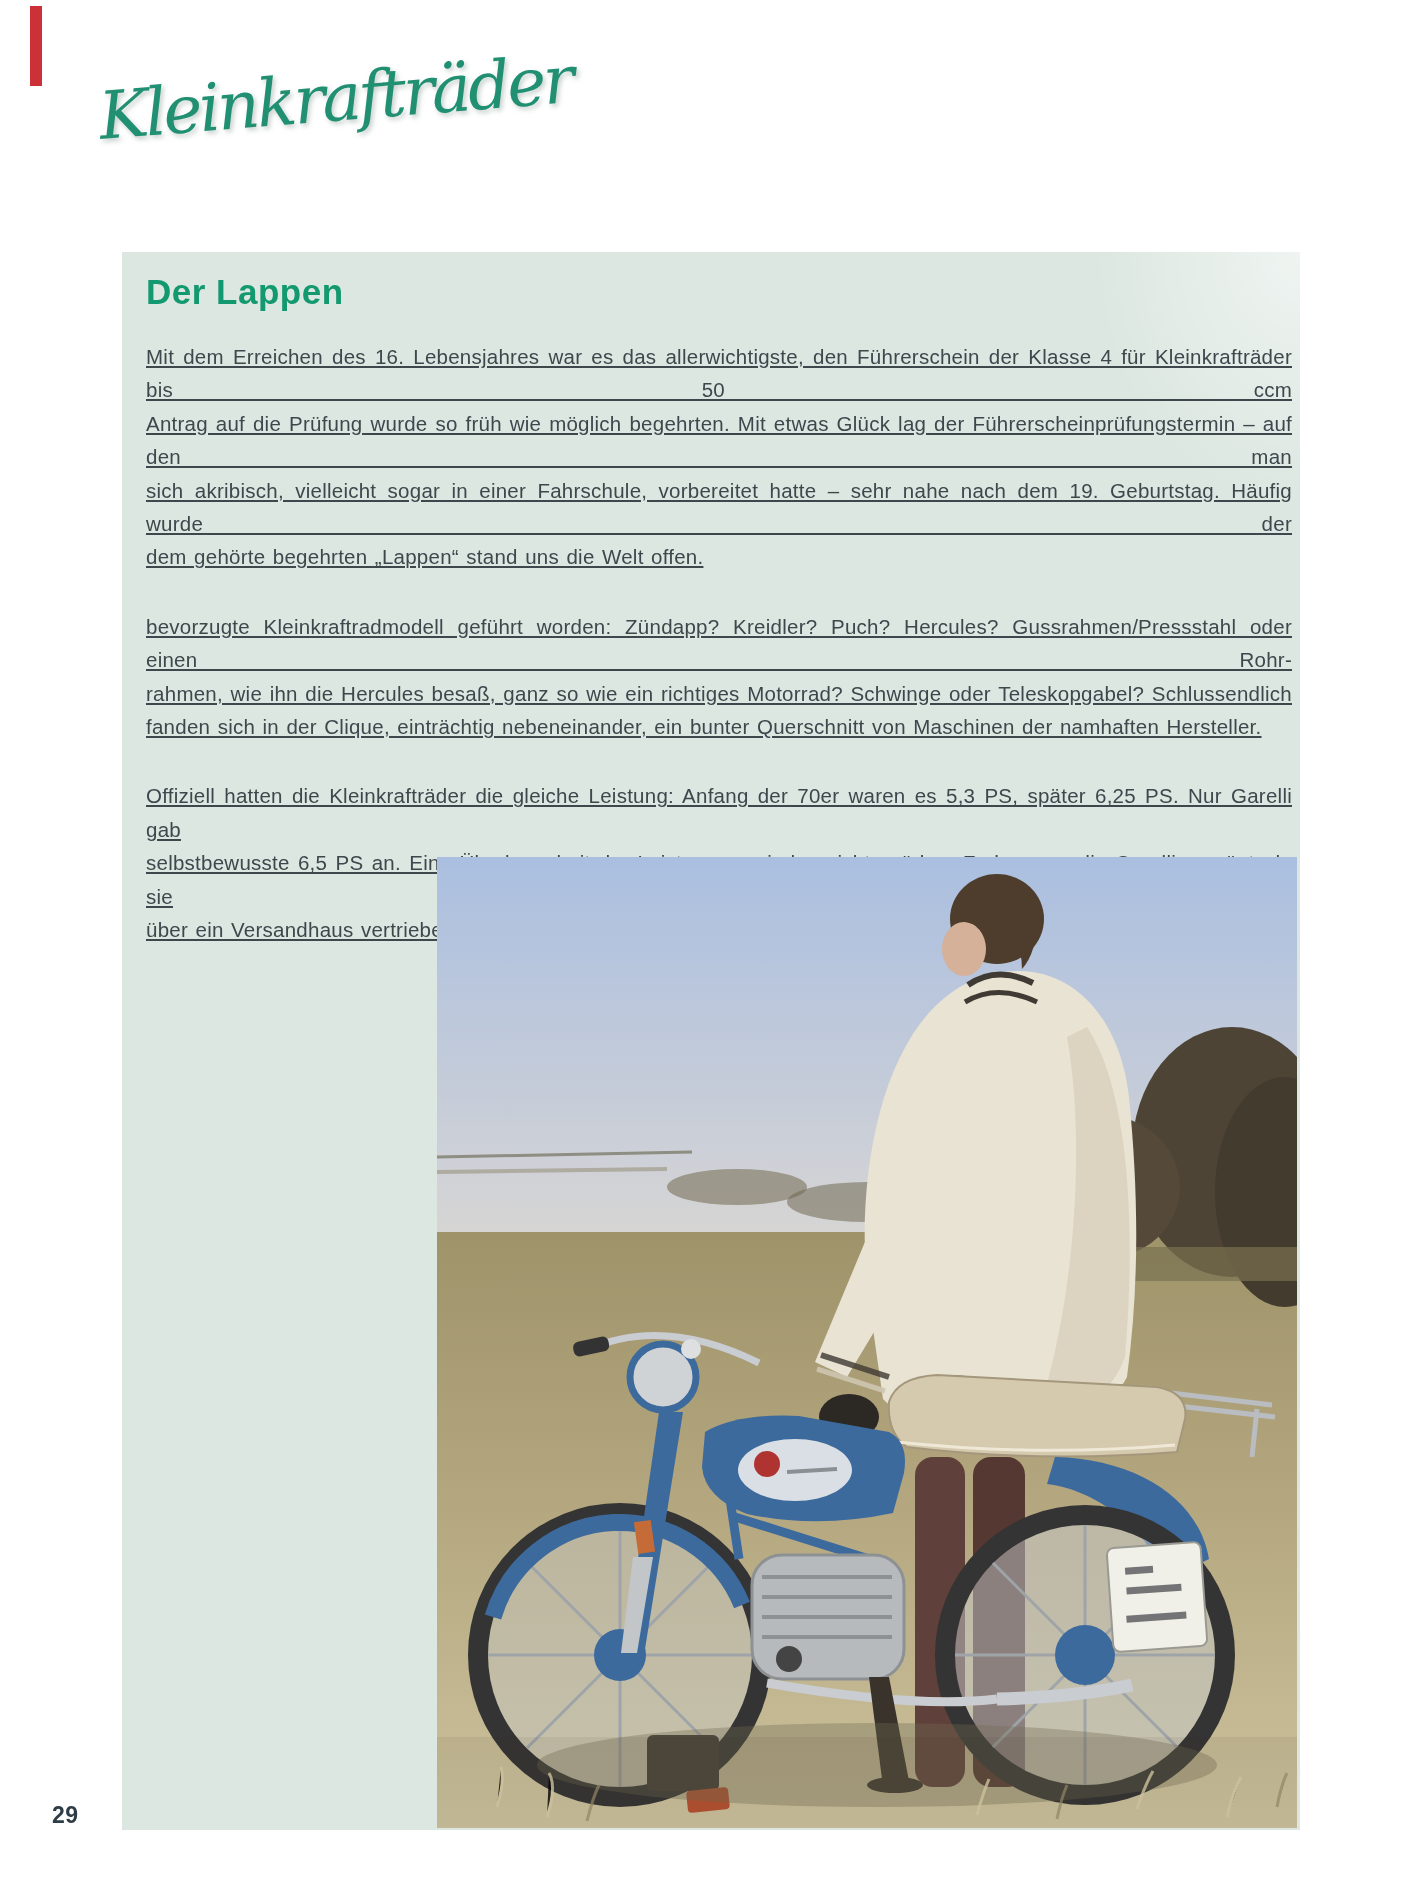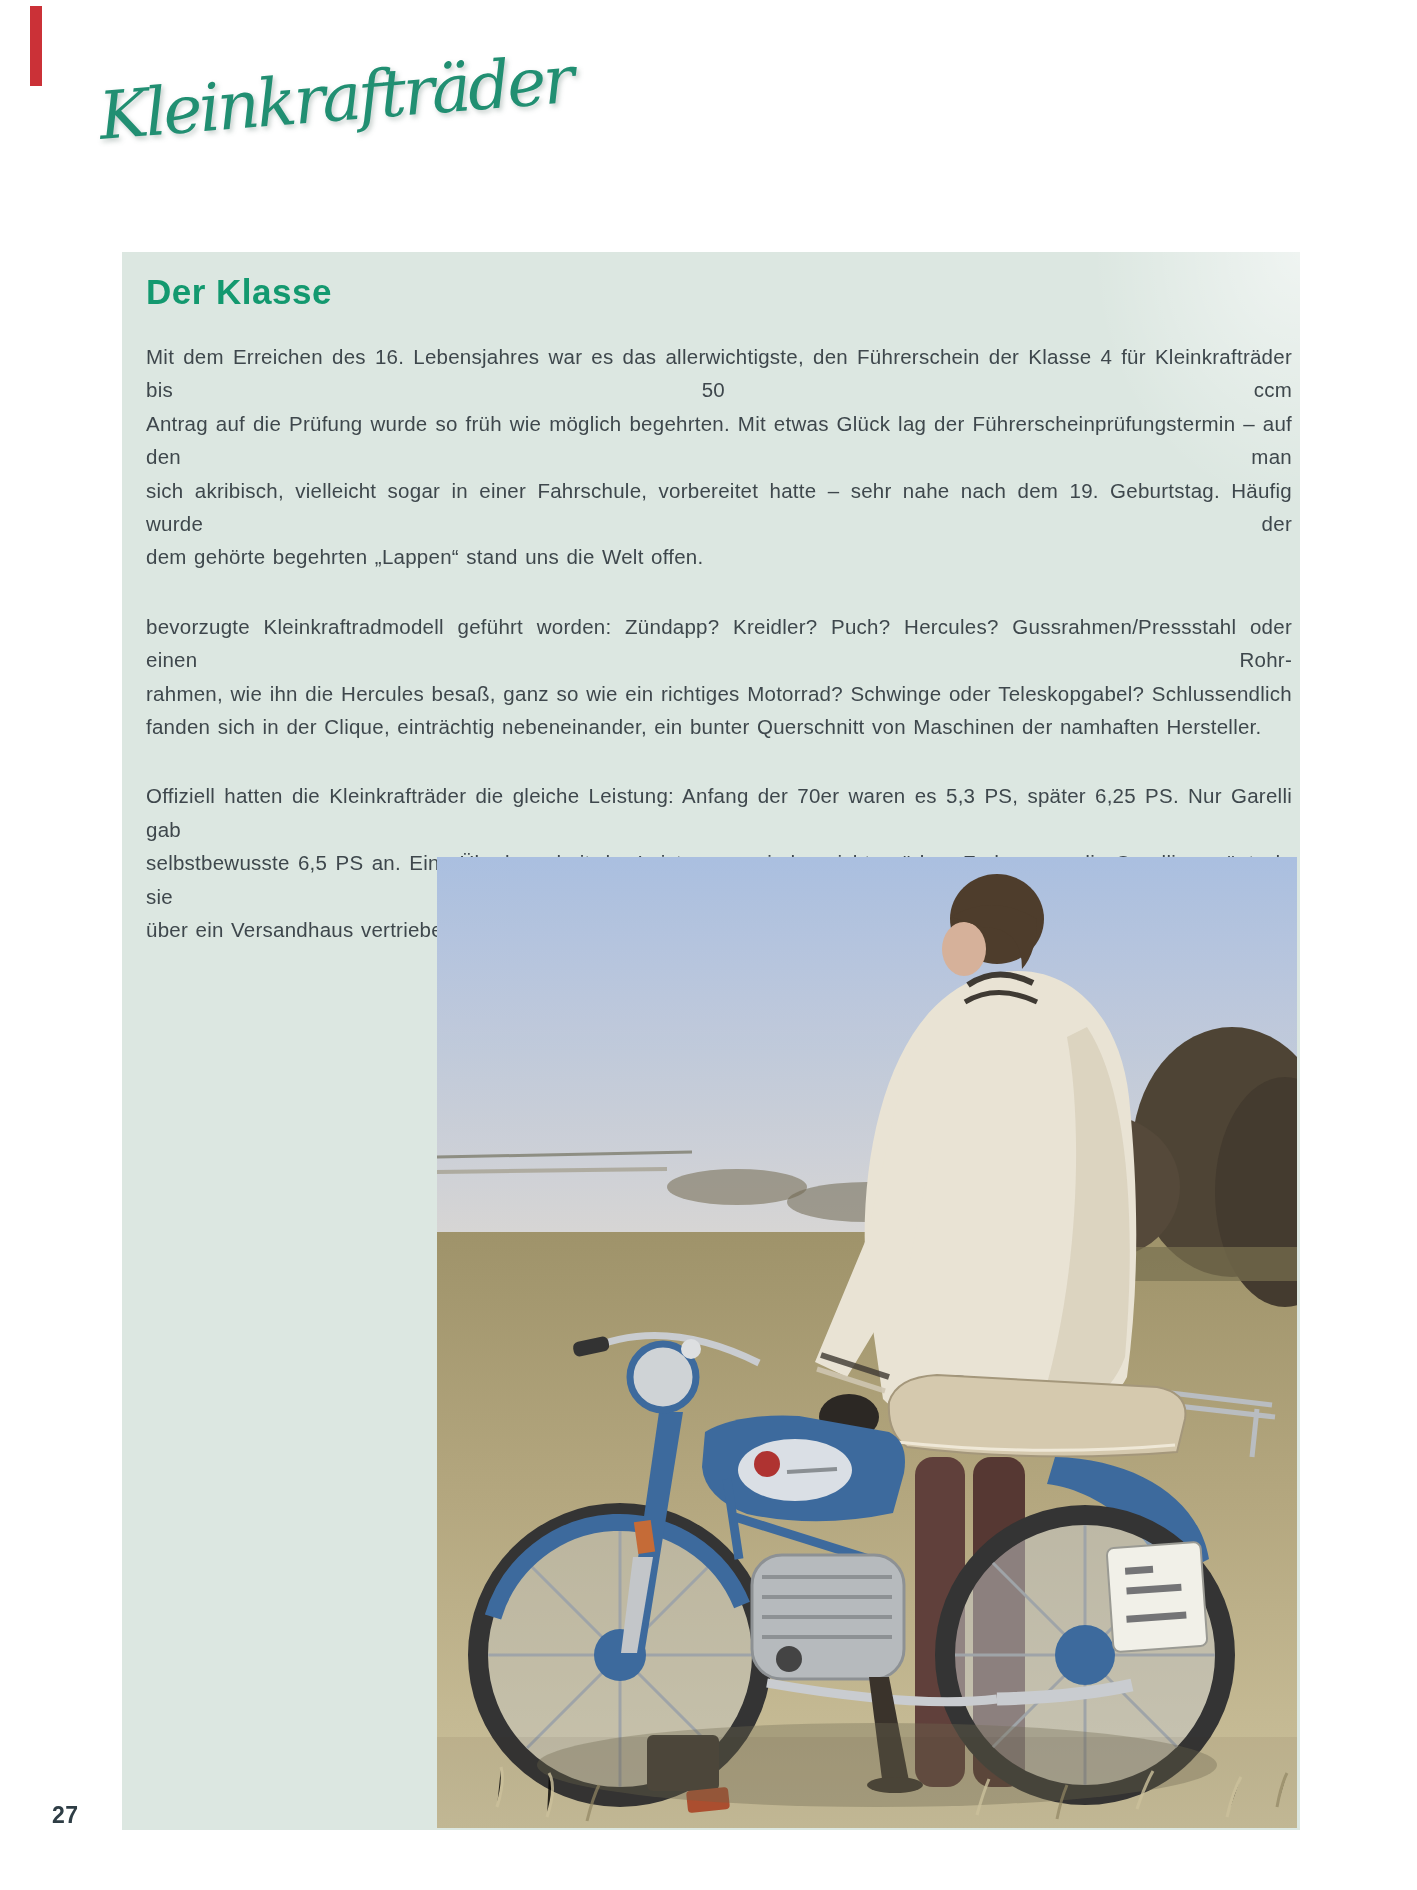--- a/index.html
+++ b/index.html
@@ -18,21 +18,21 @@
   
   .panel{position:absolute;left:122px;top:252px;width:1178px;height:1578px;background:#dce7e1;}
   .panel-sheen{position:absolute;right:0;top:0;width:210px;height:260px;
     background:radial-gradient(ellipse at top right,rgba(255,255,255,.55),rgba(255,255,255,0) 70%);}
 
   .article-heading{position:absolute;left:24px;top:20px;font-size:35px;font-weight:bold;
     letter-spacing:.5px;color:#13996f;}
 
   .text-col{position:absolute;left:24px;top:88px;width:1146px;color:#3e474c;
     font-size:20.5px;letter-spacing:.25px;word-spacing:1.5px;}
-  .para{margin:0 0 36px 0;}
+  .para{margin:0 0 36px 0;text-decoration:underline;}
   .jline{line-height:33.4px;text-align:justify;text-align-last:justify;white-space:normal;}
   .jline.jlast{text-align-last:left;}
 
   
   .photo{position:absolute;left:315px;top:605px;width:860px;height:971px;overflow:hidden;
     background:#c2cede;}
   .photo svg{display:block;filter:blur(.5px) saturate(.95);}
 
   .page-number{position:absolute;left:52px;top:1802px;font-size:23px;font-weight:bold;
     color:#2e3d45;letter-spacing:.5px;}
@@ -42,21 +42,21 @@
 
 <div class="page">
 
   <div class="red-tab"></div>
 
   <div class="chapter-title">Kleinkrafträder</div>
 
   <div class="panel">
     <div class="panel-sheen"></div>
 
-    <div class="article-heading">Der Klasse</div>
+    <div class="article-heading">Der Lappen</div>
 
     <div class="text-col">
       <div class="para">
           <div class="jline">Mit dem Erreichen des 16. Lebensjahres war es das allerwichtigste, den Führerschein der Klasse 4 für Kleinkrafträder bis 50 ccm</div>
           <div class="jline">Antrag auf die Prüfung wurde so früh wie möglich begehrten. Mit etwas Glück lag der Führerscheinprüfungstermin – auf den man</div>
           <div class="jline">sich akribisch, vielleicht sogar in einer Fahrschule, vorbereitet hatte – sehr nahe nach dem 19. Geburtstag. Häufig wurde der</div>
           <div class="jline jlast">dem gehörte begehrten „Lappen“ stand uns die Welt offen.</div>
         </div>
       <div class="para">
           <div class="jline">bevorzugte Kleinkraftradmodell geführt worden: Zündapp? Kreidler? Puch? Hercules? Gussrahmen/Pressstahl oder einen Rohr-</div>
@@ -189,14 +189,14 @@
         </g>
         <g stroke="#9a8f68" stroke-width="3" opacity=".7">
           <path d="M150,964 q6,-24 12,-36 M620,962 q4,-20 10,-34 M840,950 q4,-22 10,-34"></path>
         </g>
         <rect x="0" y="880" width="860" height="91" fill="#3a3020" opacity=".07"></rect>
       </svg>
 
     </div>
   </div>
 
-  <div class="page-number">27</div>
+  <div class="page-number">29</div>
 </div>
 
 </body></html>

